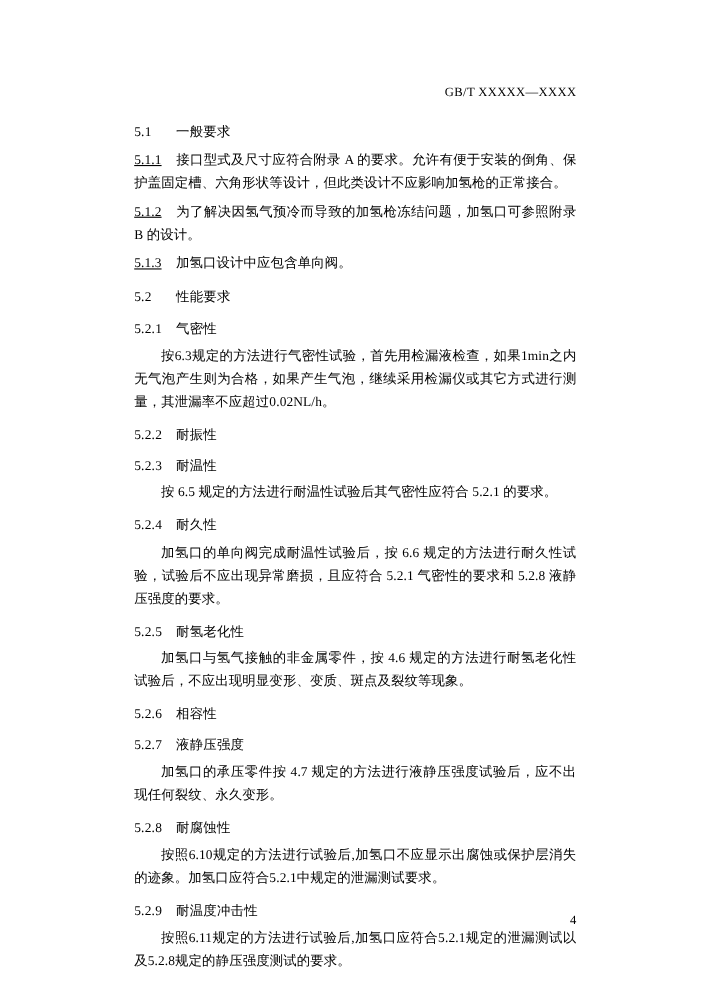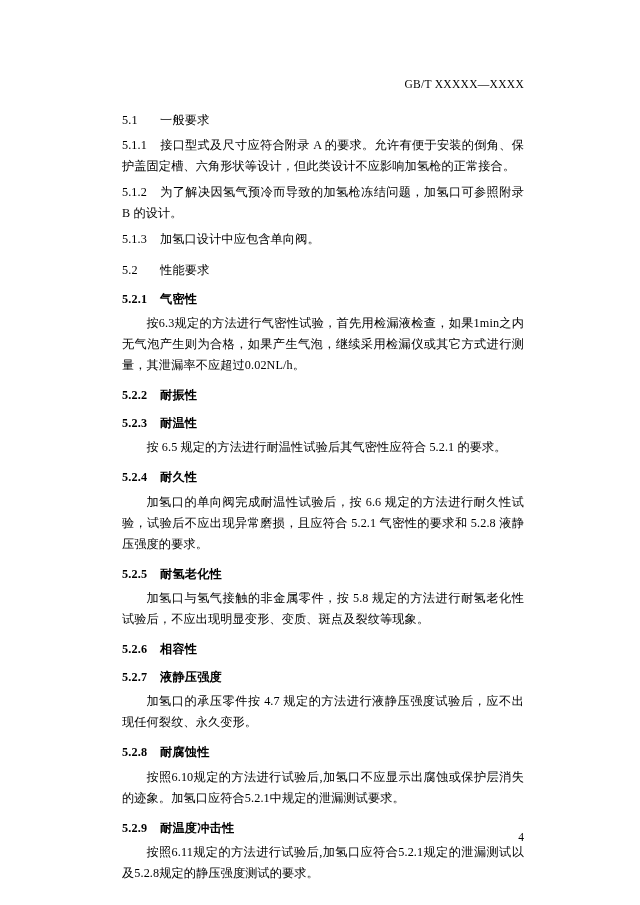--- a/index.html
+++ b/index.html
@@ -42,21 +42,21 @@
     margin: 11px 0 6px 0;
     letter-spacing: 0.2px;
     line-height: 1.5;
   }
   .h2 .num {
     display: inline-block;
     min-width: 38px;
   }
   .h3 {
     font-size: 12.2px;
-    font-weight: bold;
+    font-weight: normal;
     margin: 10px 0 5px 0;
     letter-spacing: 0.2px;
     line-height: 1.5;
   }
   .h3 .num {
     display: inline-block;
     min-width: 38px;
   }
   p.para {
     font-size: 12.2px;
@@ -68,20 +68,21 @@
   }
   p.indent {
     text-indent: 2em;
   }
   p.hang {
     padding-left: 0;
   }
   p.hang .num {
     display: inline-block;
     min-width: 38px;
+    text-decoration: underline;
   }
   .pagenum {
     position: absolute;
     right: 58px;
     bottom: 62px;
     font-size: 11.5px;
     font-family: "Liberation Serif", serif;
   }
 </style>
 </head>
@@ -130,21 +131,21 @@
     <p class="para indent">按 6.5 规定的方法进行耐温性试验后其气密性应符合 5.2.1 的要求。</p>
 
     <div class="h3">
       <span class="num">5.2.4</span><span>耐久性</span>
     </div>
     <p class="para indent">加氢口的单向阀完成耐温性试验后，按 6.6 规定的方法进行耐久性试验，试验后不应出现异常磨损，且应符合 5.2.1 气密性的要求和 5.2.8 液静压强度的要求。</p>
 
     <div class="h3">
       <span class="num">5.2.5</span><span>耐氢老化性</span>
     </div>
-    <p class="para indent">加氢口与氢气接触的非金属零件，按 5.8 规定的方法进行耐氢老化性试验后，不应出现明显变形、变质、斑点及裂纹等现象。</p>
+    <p class="para indent">加氢口与氢气接触的非金属零件，按 4.6 规定的方法进行耐氢老化性试验后，不应出现明显变形、变质、斑点及裂纹等现象。</p>
 
     <div class="h3">
       <span class="num">5.2.6</span><span>相容性</span>
     </div>
 
     <div class="h3">
       <span class="num">5.2.7</span><span>液静压强度</span>
     </div>
     <p class="para indent">加氢口的承压零件按 4.7 规定的方法进行液静压强度试验后，应不出现任何裂纹、永久变形。</p>
 

